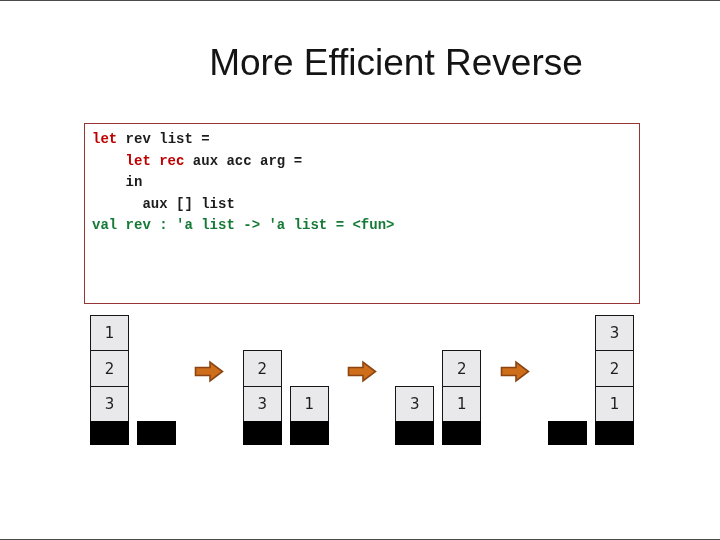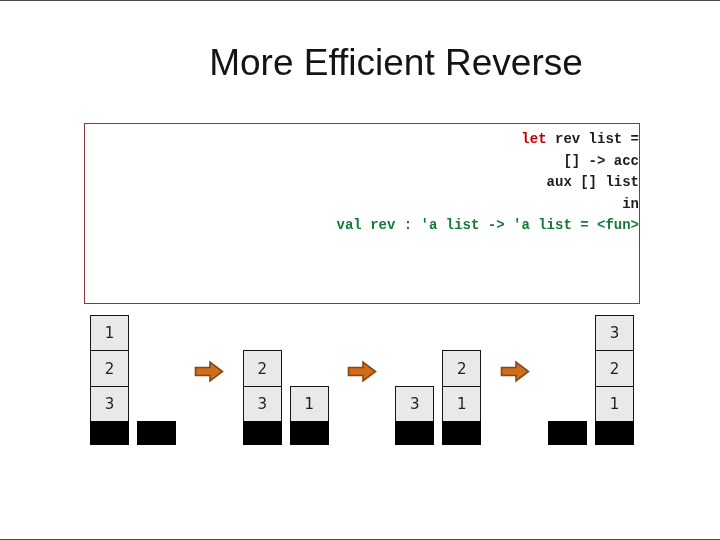--- a/index.html
+++ b/index.html
@@ -17,21 +17,21 @@
     padding-left:36px;
   }
   .code-box{
     position:absolute;left:84px;top:123px;width:556px;height:181px;
     box-sizing:border-box;border:1px solid var(--box-border,#963634);
     background:#ffffff;padding:5px 0 0 7px;
   }
   .code-line{
     white-space:pre;
     font-family:"Liberation Mono","DejaVu Sans Mono",monospace;
-    font-weight:bold;font-size:14px;line-height:21.5px;color:var(--code-plain,#1c1c1c);text-align:right;
+    font-weight:bold;font-size:14px;line-height:21.5px;color:var(--code-plain,#1c1c1c);
   }
   .seg-keyword{color:var(--code-keyword,#c00000);}
   .seg-plain{color:var(--code-plain,#1c1c1c);}
   .seg-output{color:var(--code-output,#157a35);}
   .diagram{
     position:absolute;left:90px;right:86px;bottom:95px;
     display:flex;justify-content:space-between;align-items:flex-end;
   }
   .state-group{display:flex;gap:8px;align-items:flex-end;}
   .stack{display:flex;flex-direction:column;justify-content:flex-end;}
@@ -51,23 +51,23 @@
 </head>
 <body>
 
 <div class="slide">
   <div class="edge top"></div>
 
   <h1 class="title">More Efficient Reverse</h1>
 
   <div class="code-box" id="codeBox">
       <div class="code-line"><span class="seg-keyword">let</span><span class="seg-plain"> rev list =</span></div>
-      <div class="code-line"><span class="seg-plain">      [] -&gt; acc</span></div>
+      <div class="code-line"><span class="seg-plain">    </span><span class="seg-keyword">let rec</span><span class="seg-plain"> aux acc arg =</span></div>
+      <div class="code-line"><span class="seg-plain">    in</span></div>
       <div class="code-line"><span class="seg-plain">      aux [] list</span></div>
-      <div class="code-line"><span class="seg-plain">    in</span></div>
       <div class="code-line"><span class="seg-output">val rev : 'a list -&gt; 'a list = &lt;fun&gt;</span></div>
     </div>
 
   <div class="diagram" id="diagram">
       <div class="state-group">
         <div class="stack">
           <div class="cell">1</div>
           <div class="cell">2</div>
           <div class="cell">3</div>
           <div class="nil"></div>

